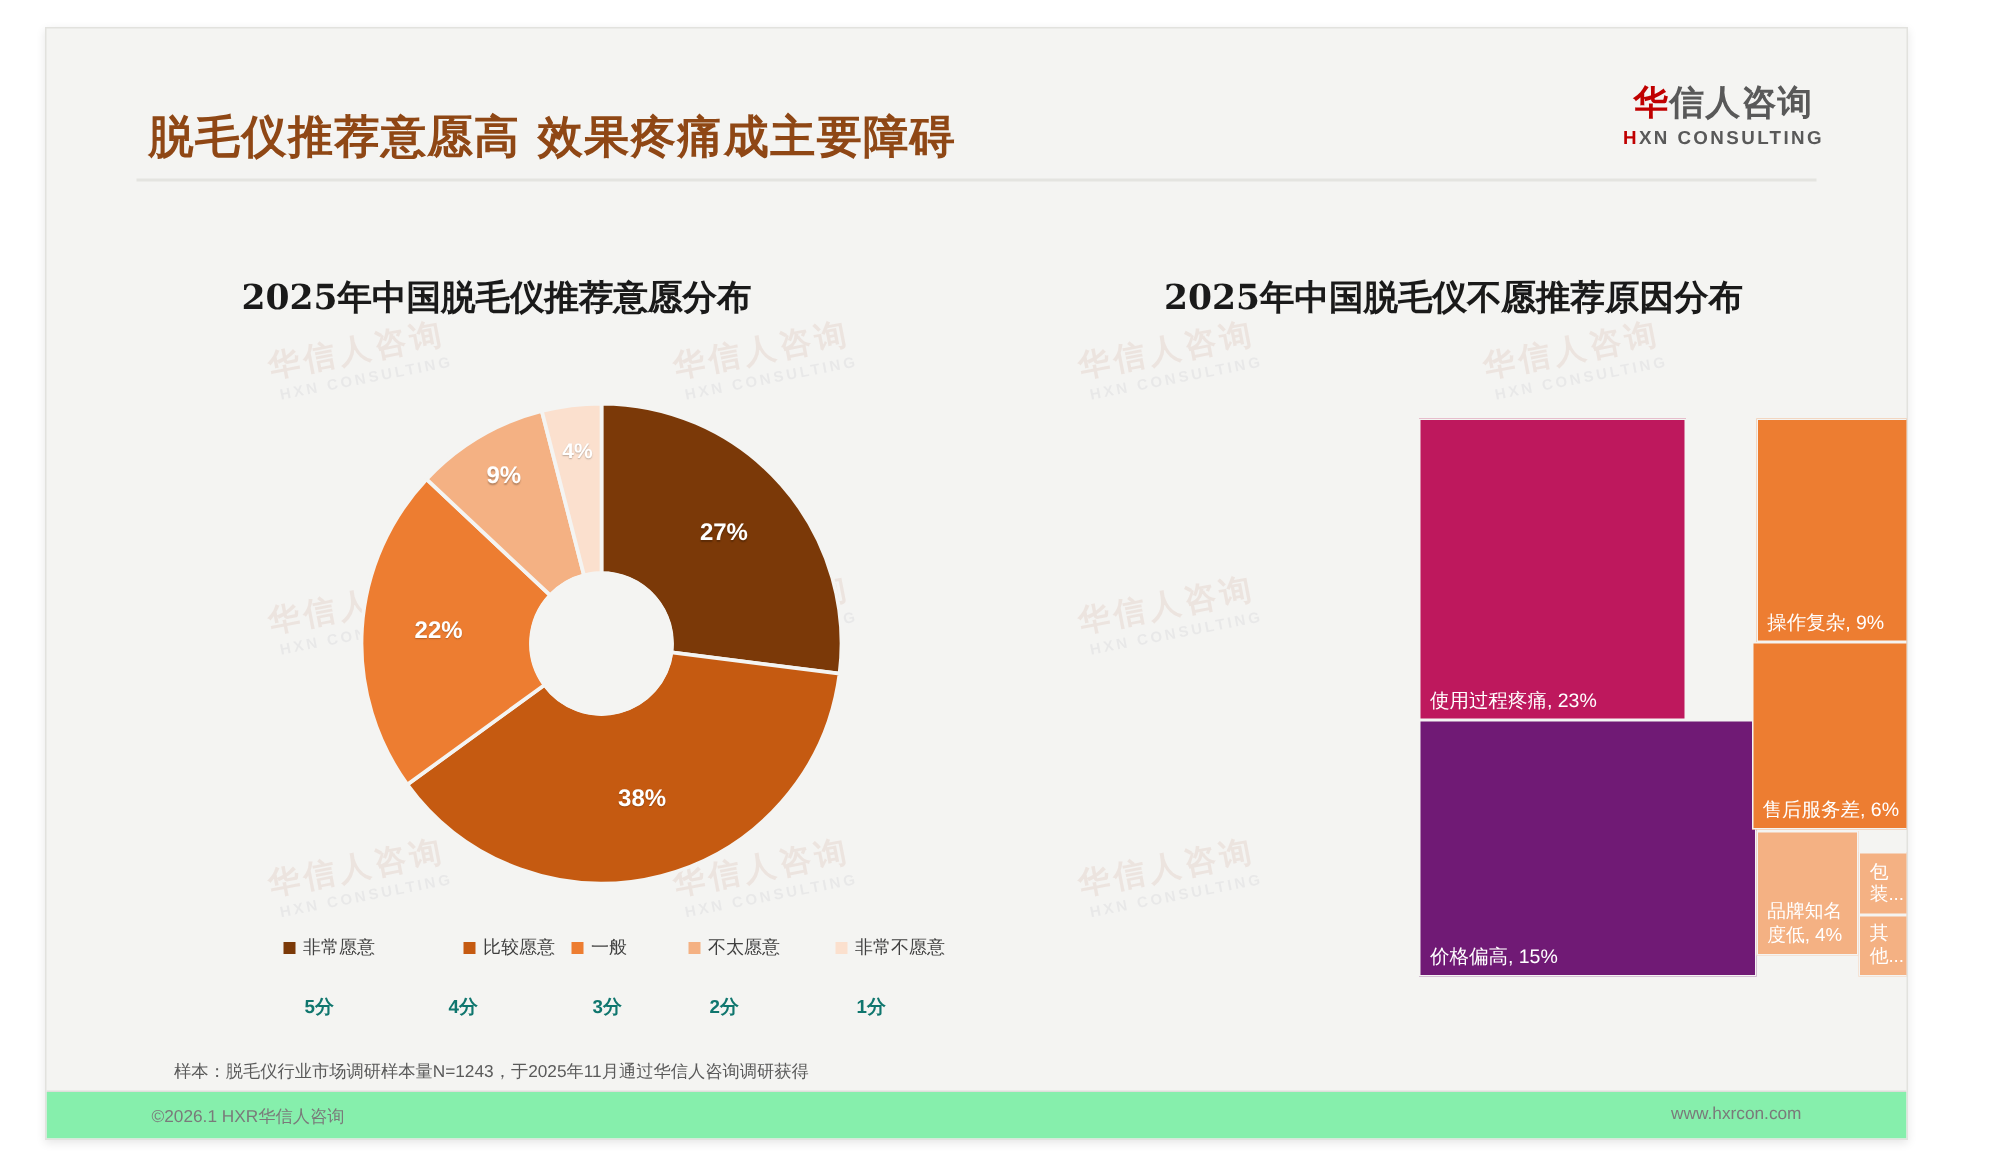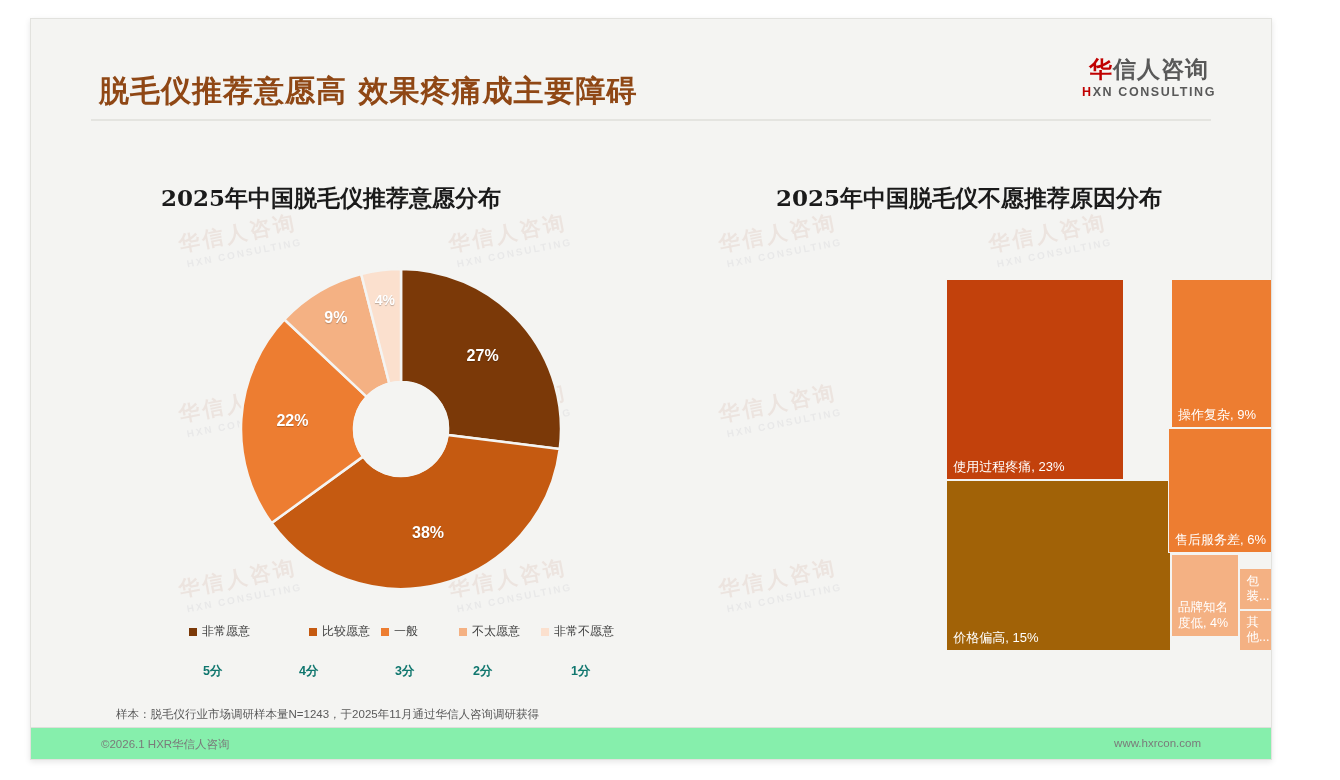--- a/index.html
+++ b/index.html
@@ -252,38 +252,38 @@
         <span>比较愿意</span>
       </div>
       <div class="legend-item" style="left: 192px;">
         <span class="legend-swatch" style="background: rgb(237, 125, 49);"></span>
         <span>一般</span>
       </div>
       <div class="legend-item" style="left: 270px;">
         <span class="legend-swatch" style="background: rgb(244, 177, 131);"></span>
         <span>不太愿意</span>
       </div>
-      <div class="legend-item" style="left: 352px;">
+      <div class="legend-item" style="left: 368px;">
         <span class="legend-swatch" style="background: rgb(251, 224, 206);"></span>
         <span>非常不愿意</span>
       </div>
     </div>
   <div id="score-row">
       <div class="score-item" style="left: 14px;">5分</div>
       <div class="score-item" style="left: 110px;">4分</div>
       <div class="score-item" style="left: 206px;">3分</div>
       <div class="score-item" style="left: 284px;">2分</div>
       <div class="score-item" style="left: 382px;">1分</div>
     </div>
 
   <div id="treemap">
-      <div class="tm-tile" style="left: 245.28px; top: 0px; width: 178px; height: 200.88px; background: #c2410c;">
+      <div class="tm-tile" style="left: 245.28px; top: 0px; width: 178px; height: 200.88px; background: #be185d;">
         <div class="tm-label">使用过程疼痛, 23%</div>
       </div>
-      <div class="tm-tile" style="left: 245.28px; top: 200.88px; width: 224.84px; height: 171.12px; background: #a16207;">
+      <div class="tm-tile" style="left: 245.28px; top: 200.88px; width: 224.84px; height: 171.12px; background: #701a75;">
         <div class="tm-label">价格偏高, 15%</div>
       </div>
       <div class="tm-tile" style="left: 470.12px; top: 0px; width: 113.88px; height: 148.8px; background: rgb(237, 125, 49); padding-left: 21px;">
         <div class="tm-label">操作复杂, 9%</div>
       </div>
       <div class="tm-tile" style="left: 467px; top: 148.8px; width: 113.88px; height: 125px; background: rgb(237, 125, 49);">
         <div class="tm-label">售后服务差, 6%</div>
       </div>
       <div class="tm-tile" style="left: 470.12px; top: 275px; width: 68.328px; height: 82.584px; background: rgb(244, 177, 131);">
         <div class="tm-label wrap small">品牌知名度低, 4%</div>

